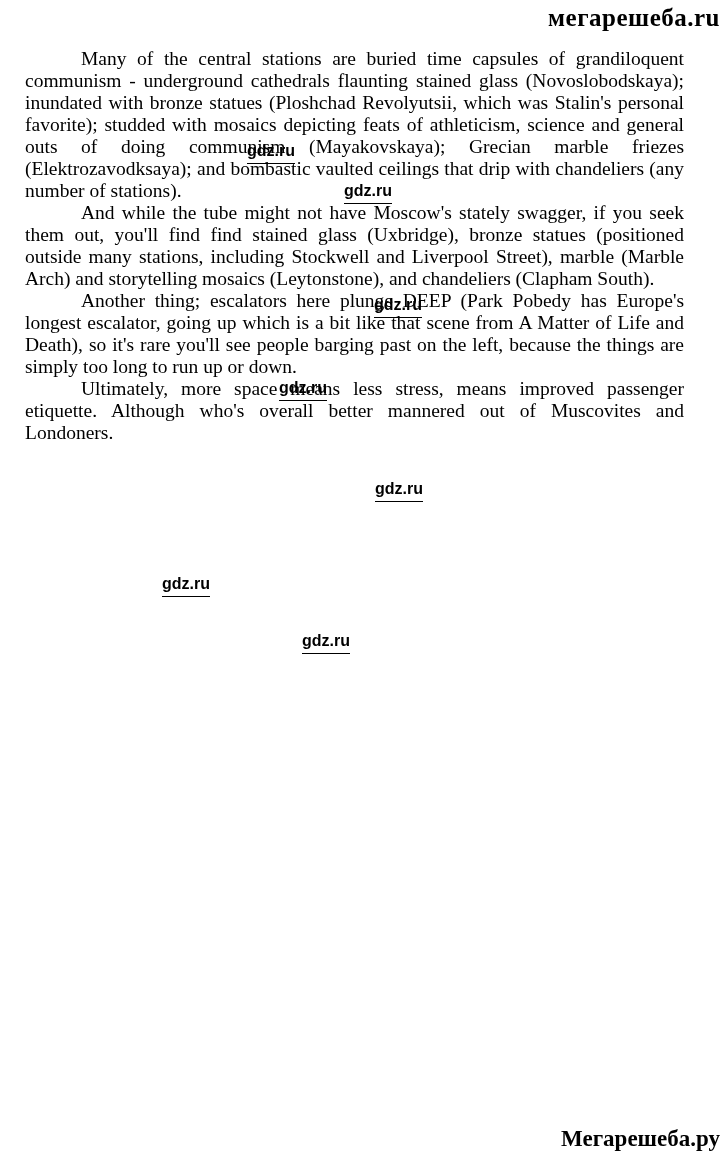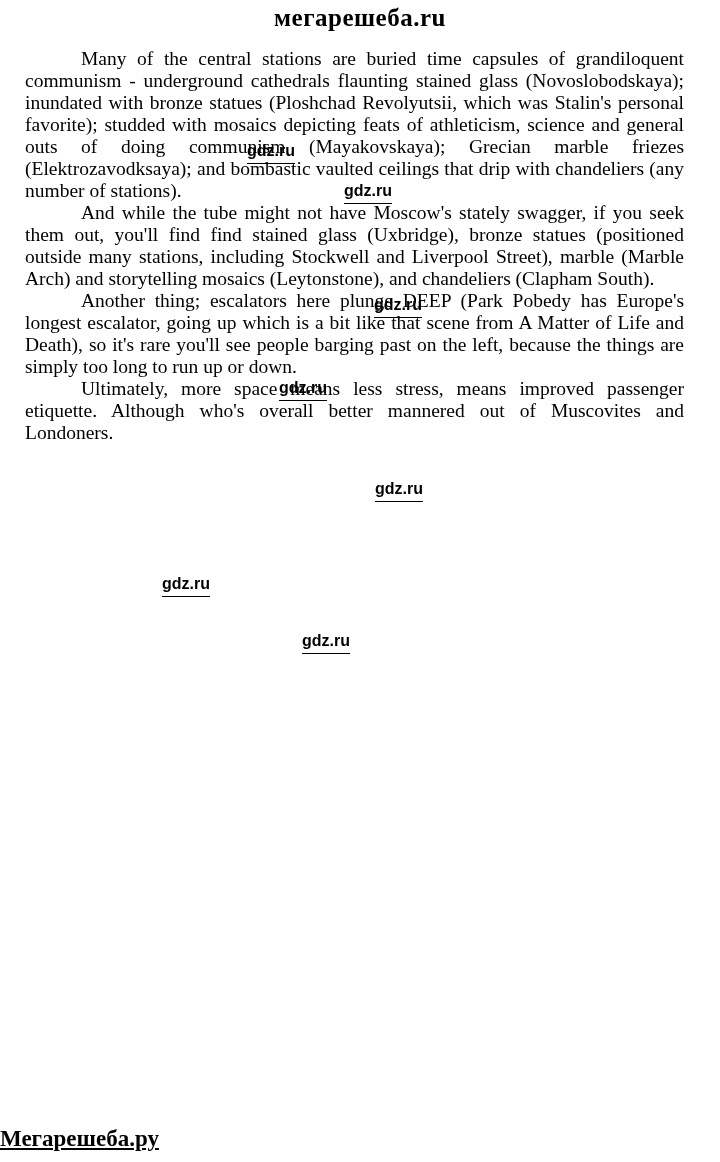--- a/index.html
+++ b/index.html
@@ -10,21 +10,21 @@
   .page {
     position: relative;
     width: 720px;
     height: 1162px;
     background: #ffffff;
     overflow: hidden;
     font-family: "Liberation Serif", serif;
     color: #000000;
   }
   .site-header {
-    text-align: center;
+    text-align: right;
     font-weight: bold;
     font-size: 25px;
     padding-top: 4px;
     letter-spacing: 0.5px;
   }
   .content {
     position: relative;
     padding: 16px 36px 0 25px;
     font-size: 19.5px;
     line-height: 22px;
@@ -47,24 +47,23 @@
     color: #000000;
     white-space: nowrap;
     border-bottom: 1px solid #000;
     padding-bottom: 1px;
   }
   .site-footer {
     position: absolute;
     left: 0;
     right: 0;
     bottom: 10px;
-    text-align: left;
+    text-align: right;
     font-weight: bold;
     font-size: 23px;
-    text-decoration: underline;
   }
 </style>
 </head>
 <body>
 
 <div class="page">
 
   <div class="site-header">мегарешеба.ru</div>
 
   <div class="content">

